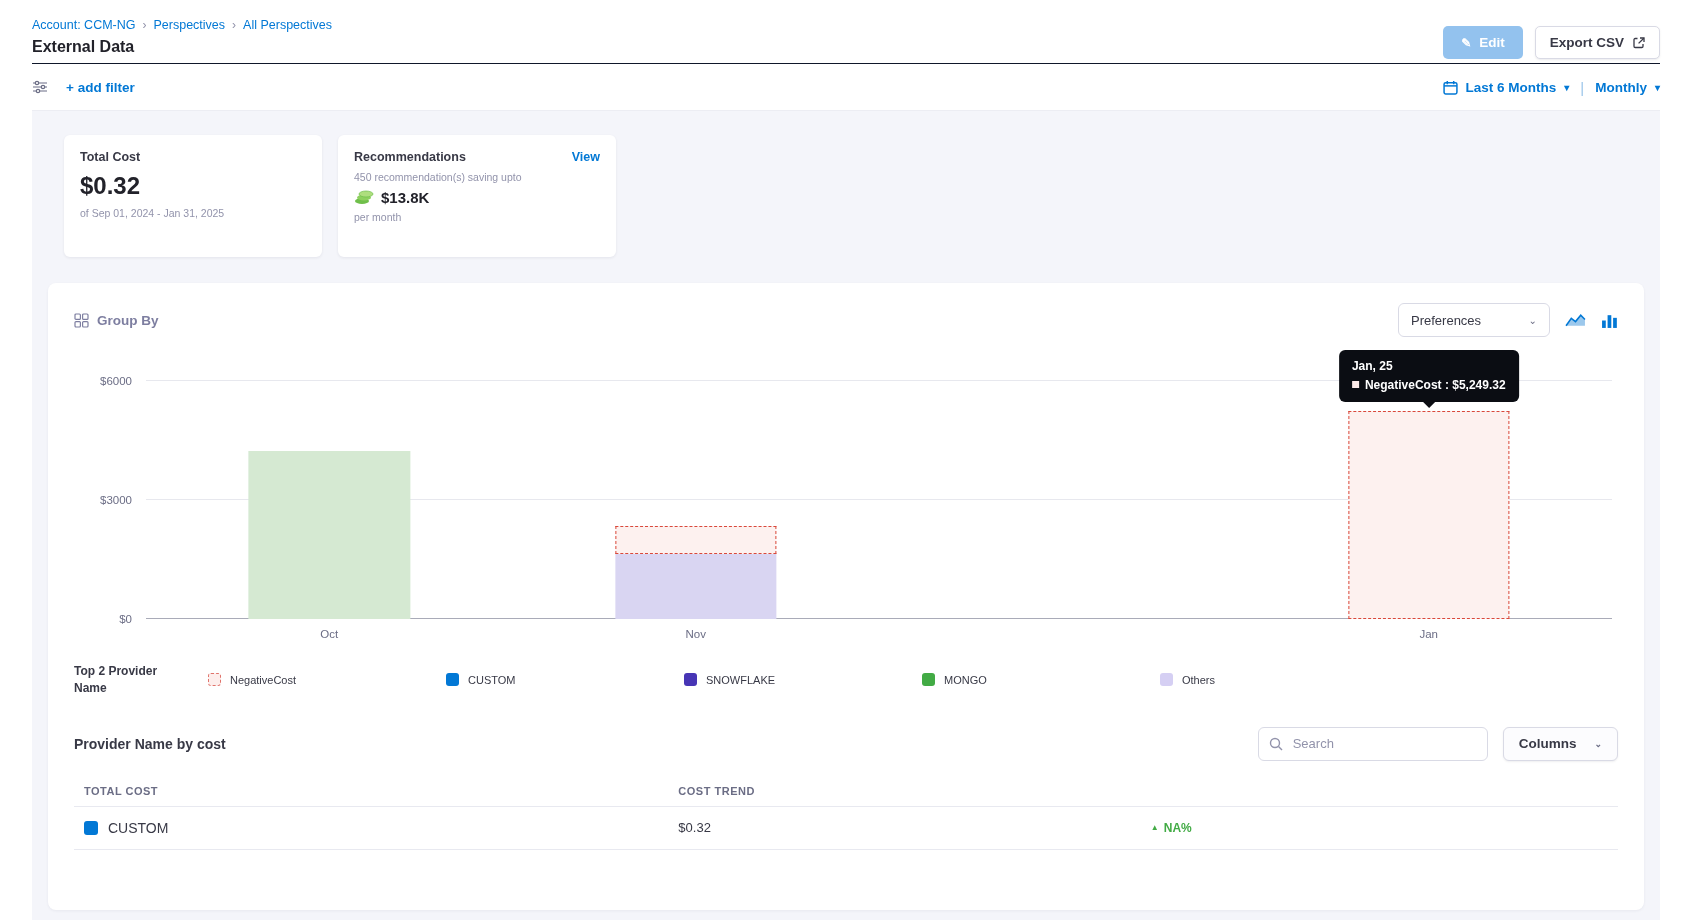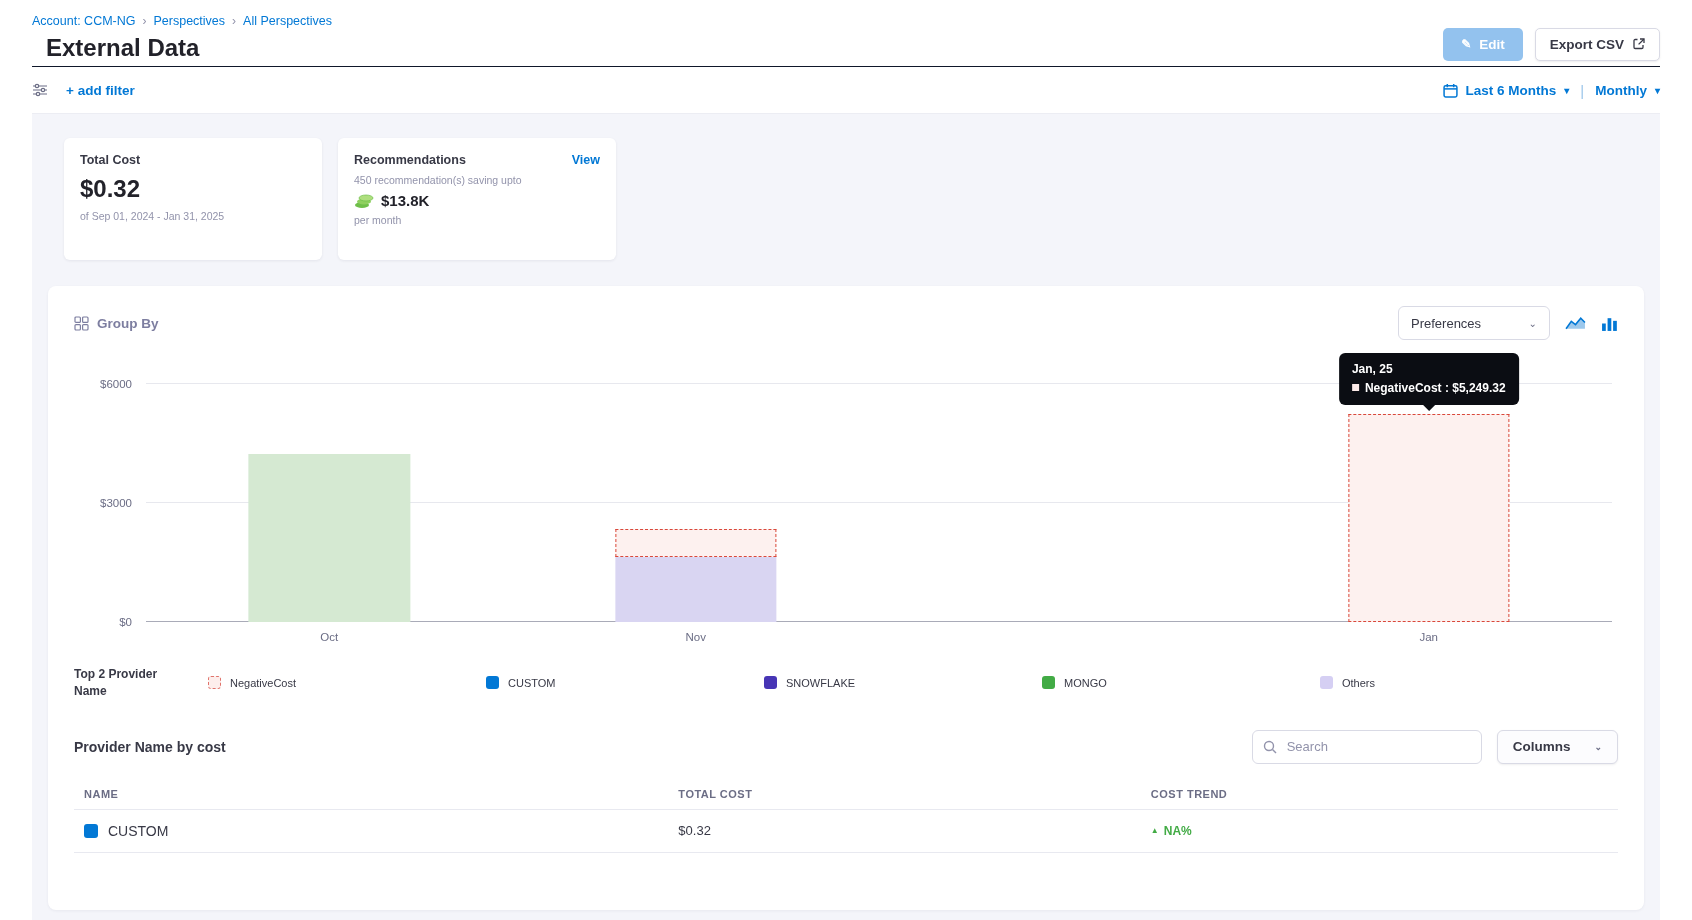--- a/index.html
+++ b/index.html
@@ -4,21 +4,21 @@
 <style>
   * { margin:0; padding:0; box-sizing:border-box; }
   html,body { width:1692px; height:920px; background:#fff; font-family:"Liberation Sans",sans-serif; overflow:hidden; }
   .page { display:flex; flex-direction:column; height:920px; padding:14px 32px 0; }
 
   
   .header-row { display:flex; justify-content:space-between; align-items:center; padding-bottom:4px; border-bottom:1px solid #0f172a; }
   .breadcrumb { font-size:12.5px; margin-bottom:6px; display:flex; align-items:center; gap:7px; }
   .crumb { color:#0278d5; text-decoration:none; cursor:pointer; }
   .crumb-sep { color:#9293ab; font-size:12px; }
-  .page-title { font-size:24px; font-weight:700; color:#22222a;margin-left:14px; }
+  .page-title { font-size:16px; font-weight:700; color:#22222a; }
   .header-actions { display:flex; gap:12px; align-items:center; margin-top:12px; }
   .btn-edit { background:#93c2ee; color:#fff; font-weight:700; font-size:13.5px; padding:9px 18px; border-radius:5px; border:none; display:flex; gap:8px; align-items:center; cursor:pointer; font-family:inherit; }
   .btn-export { background:#fff; border:1px solid #d9dae5; color:#383946; font-weight:700; font-size:13.5px; padding:8px 14px; border-radius:5px; display:flex; gap:9px; align-items:center; cursor:pointer; box-shadow:0 1px 2px rgba(96,97,112,.12); font-family:inherit; }
 
   
   .filter-bar { display:flex; justify-content:space-between; align-items:center; height:47px; border-bottom:1px solid #ecedf3; flex:0 0 auto; }
   .filter-left { display:flex; align-items:center; gap:18px; }
   .add-filter { color:#0278d5; font-size:13.5px; font-weight:700; cursor:pointer; }
   .filter-right { display:flex; align-items:center; gap:8px; color:#0278d5; font-weight:600; font-size:13.5px; }
   .chev { font-size:10px; color:#0278d5; }
@@ -30,21 +30,21 @@
   .cards-row { display:flex; gap:16px; margin-left:16px; flex:0 0 auto; }
   .card { background:#fff; border-radius:6px; box-shadow:0 1px 3px rgba(40,41,61,.08); padding:15px 16px; }
   .card-total { width:258px; height:122px; }
   .card-reco { width:278px; height:122px; }
   .card-label { font-size:12.5px; font-weight:700; color:#383946; }
   .card-value { font-size:24px; font-weight:700; color:#22222a; margin:8px 0 7px; }
   .card-period { font-size:10.5px; color:#9293ab; }
   .reco-head { display:flex; justify-content:space-between; align-items:center; }
   .view-link { color:#0278d5; font-size:12.5px; font-weight:600; cursor:pointer; }
   .reco-desc { font-size:10.5px; color:#9293ab; margin-top:7px; }
-  .reco-amount-row { display:flex; align-items:center; gap:7px; margin:6px 0 5px; }
+  .reco-amount-row { display:flex; gap:7px; margin:6px 0 5px; }
   .reco-amount { font-size:15px; font-weight:700; color:#22222a; }
 
   
   .panel { background:#fff; border-radius:8px; margin-top:26px; box-shadow:0 1px 3px rgba(40,41,61,.06); padding:20px 26px 10px; flex:1; overflow:hidden; }
   .groupby-row { display:flex; align-items:center; }
   .group-by-label { display:flex; gap:8px; align-items:center; color:#7d7ea0; font-size:13.5px; font-weight:600; margin-right:26px; }
   .gb-tabs { display:flex; gap:27px; align-items:flex-end; }
   .gb-tab { background:none; border:none; border-bottom:2px solid transparent; font-size:13.5px; color:#383946; padding:4px 1px 7px; cursor:pointer; font-family:inherit; white-space:nowrap; }
   .gb-tab.active { font-weight:700; border-bottom-color:#2f3441; }
   .gb-right { margin-left:auto; display:flex; align-items:center; gap:15px; }
@@ -63,32 +63,32 @@
   .x-label { position:absolute; top:calc(100% + 9px); width:100%; text-align:center; font-size:11.5px; color:#6b6d85; }
   .tooltip { position:absolute; transform:translateX(-50%); background:#0b0d13; color:#fff; padding:9px 13px 10px; border-radius:6px; font-size:12px; font-weight:700; white-space:nowrap; z-index:5; }
   .tooltip:after { content:""; position:absolute; top:100%; left:50%; transform:translateX(-50%); border:6px solid transparent; border-top-color:#0b0d13; }
   .tooltip-line { margin-top:5px; display:flex; align-items:center; gap:6px; }
   .tooltip-swatch { width:7px; height:7px; background:#fceae8; display:inline-block; }
 
   
   .legend-row { display:flex; margin-top:14px; align-items:center; }
   .legend-title { width:118px; font-size:12px; font-weight:700; color:#383946; line-height:1.4; }
   .legend-items { display:flex; flex:1; margin-left:16px; }
-  .legend-item { width:278px; display:flex; align-items:center; gap:9px; font-size:11px; color:#383946; cursor:pointer; }
+  .legend-item { width:238px; display:flex; align-items:center; gap:9px; font-size:11px; color:#383946; cursor:pointer; }
   .legend-swatch { width:13px; height:13px; border-radius:3px; flex:0 0 auto; }
 
   
   .table-header-row { display:flex; justify-content:space-between; align-items:center; margin-top:30px; }
   .table-title { font-size:14px; font-weight:700; color:#383946; }
   .table-tools { display:flex; gap:15px; align-items:center; }
   .search-box { position:relative; }
   .search-input { width:230px; height:34px; border:1px solid #d9dae5; border-radius:6px; padding:0 10px 0 34px; font-size:13px; color:#383946; background:#fff; font-family:inherit; }
   .search-input::placeholder { color:#9293ab; }
   .search-icon { position:absolute; left:11px; top:50%; transform:translateY(-50%); display:flex; }
-  .columns-btn { height:34px; padding:0 15px; border:1px solid #d9dae5; background:#fcfcfe; border-radius:6px; font-size:13.5px; font-weight:600; color:#383946; display:flex; align-items:center; gap:24px; cursor:pointer; box-shadow:0 1px 2px rgba(96,97,112,.10); font-family:inherit; }
+  .columns-btn { height:34px; padding:0 15px; border:1px solid #d9dae5; background:#fcfcfe; border-radius:6px; font-size:13.5px; font-weight:600; color:#383946; display:flex; align-items:center; gap:18px; cursor:pointer; box-shadow:0 1px 2px rgba(96,97,112,.10); font-family:inherit; }
   .columns-btn .chev { color:#6b6d85; font-size:9px; }
   .data-table { margin-top:16px; }
   .thead { display:grid; grid-template-columns:39% 31% 30%; padding:8px 10px 9px; font-size:11px; font-weight:700; letter-spacing:.5px; color:#6b6d85; border-bottom:1px solid #e8e9f0; }
   .trow { display:grid; grid-template-columns:39% 31% 30%; padding:13px 10px; font-size:14px; color:#383946; border-bottom:1px solid #e8e9f0; align-items:center; cursor:pointer; }
   .name-cell { display:flex; gap:10px; align-items:center; }
   .row-swatch { width:14px; height:14px; border-radius:3px; flex:0 0 auto; }
   .cost-cell { font-size:13px; }
   .trend { color:#42ab45; font-size:12px; font-weight:600; display:flex; gap:5px; align-items:center; }
   .trend-arrow { font-size:8px; }
 </style>
@@ -291,21 +291,20 @@
           </div>
           <button class="columns-btn">
             <span>Columns</span>
             <span class="chev">⌄</span>
           </button>
         </div>
       </div>
 
       <div class="data-table">
         <div class="thead">
-          <div>NAME</div>
           <div>TOTAL COST</div>
           <div>COST TREND</div>
         </div>
         <div id="table-body">
             <div class="trow">
               <div class="name-cell">
                 <span class="row-swatch" style="background: rgb(2, 120, 213);"></span>
                 <span>CUSTOM</span>
               </div>
               <div class="cost-cell">$0.32</div>

